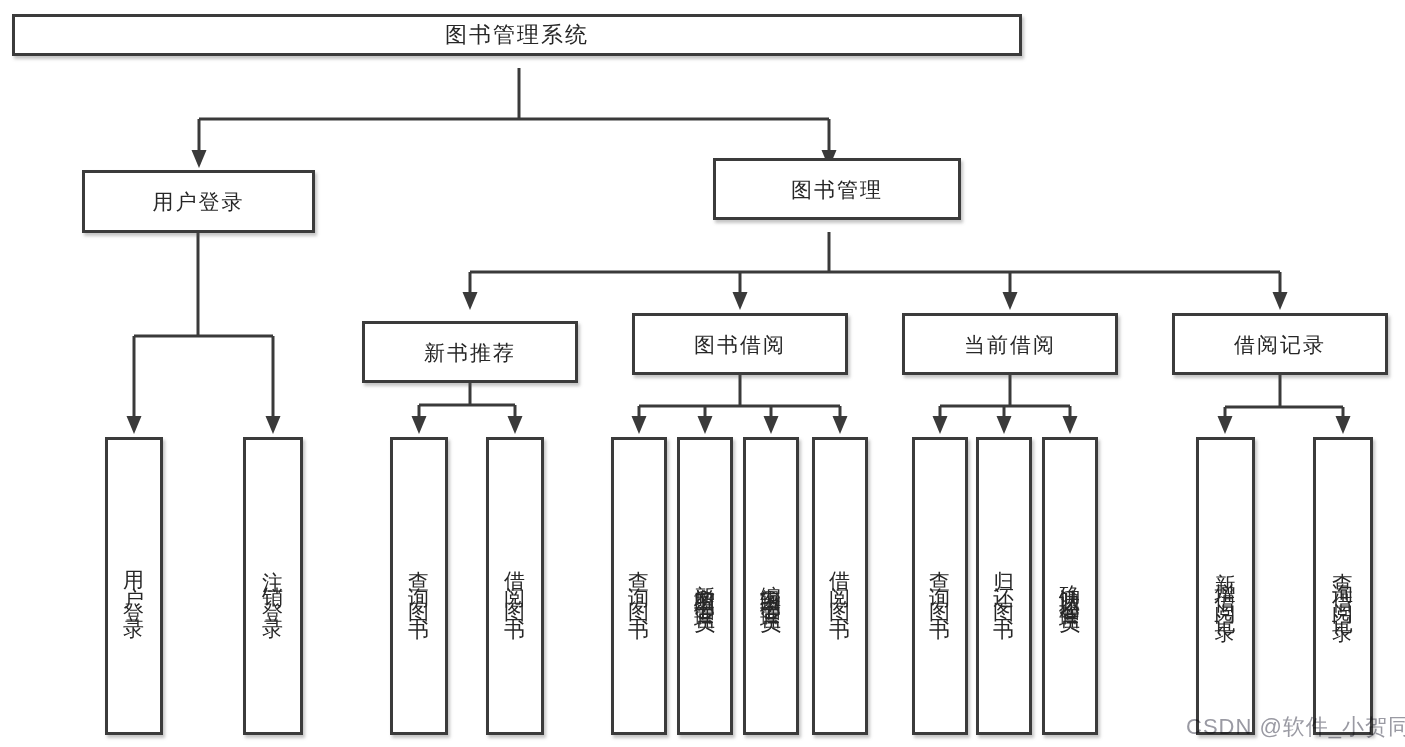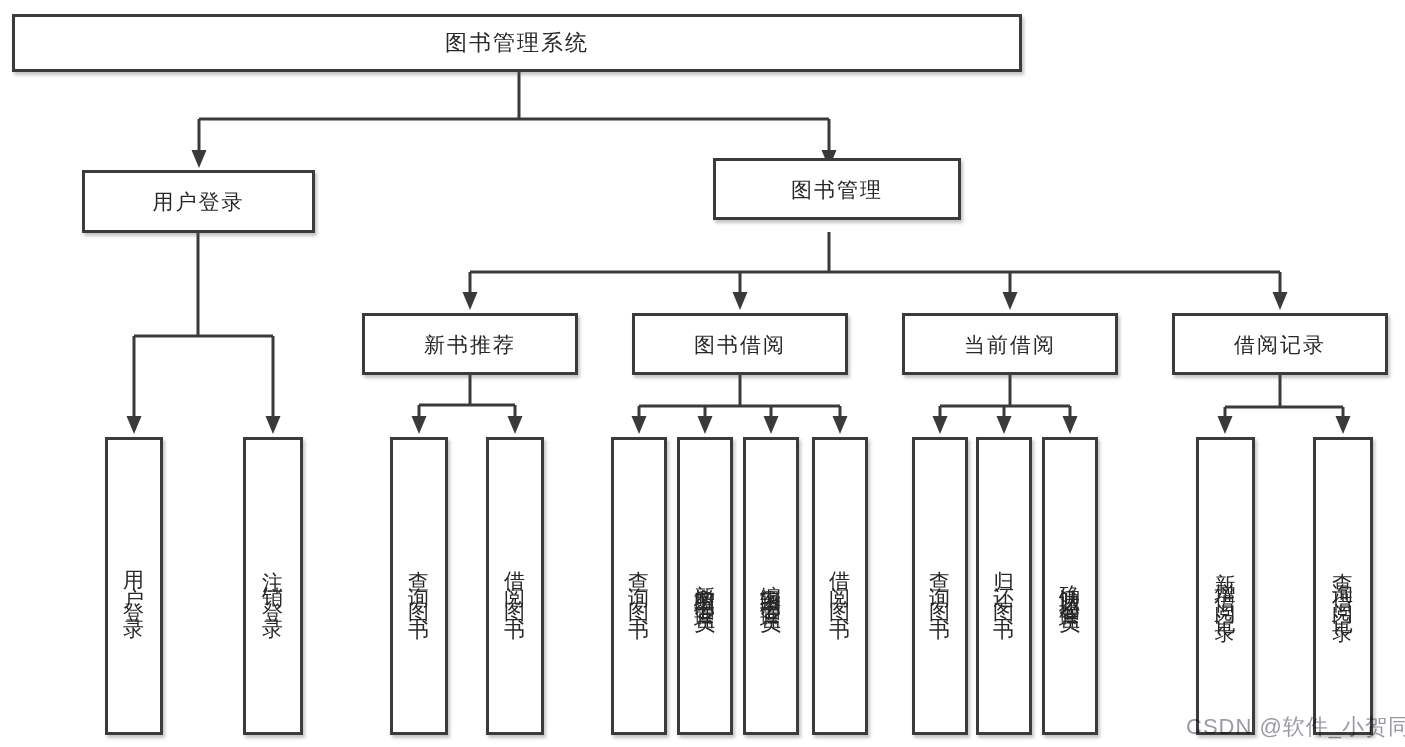--- a/index.html
+++ b/index.html
@@ -145,26 +145,26 @@
     <g>
       <line x1="1280" y1="375" x2="1280" y2="407"></line>
       <line x1="1225" y1="407" x2="1343" y2="407"></line>
       <line x1="1225" y1="407" x2="1225" y2="418"></line>
       <polygon points="1217.5,416 1232.5,416 1225,434"></polygon>
       <line x1="1343" y1="407" x2="1343" y2="418"></line>
       <polygon points="1335.5,416 1350.5,416 1343,434"></polygon>
     </g>
   </svg>
 
-  <div class="box h root-label" style="left:12px; top:14px; width:1010px; height:58px;">图书管理系统</div>
+  <div class="box h root-label" style="left:12px; top:14px; width:1010px; height:42px;">图书管理系统</div>
 
   <div class="box h" style="left:82px; top:170px; width:233px; height:63px;">用户登录</div>
   <div class="box h" style="left:713px; top:158px; width:248px; height:62px;">图书管理</div>
 
-  <div class="box h" style="left:362px; top:313px; width:216px; height:62px;">新书推荐</div>
+  <div class="box h" style="left:362px; top:321px; width:216px; height:62px;">新书推荐</div>
   <div class="box h" style="left:902px; top:313px; width:216px; height:62px;">当前借阅</div>
   <div class="box h" style="left:632px; top:313px; width:216px; height:62px;">图书借阅</div>
   <div class="box h" style="left:1172px; top:313px; width:216px; height:62px;">借阅记录</div>
 
   <div class="box v ls4" style="left:105px; top:437px; width:58px; height:298px;">用户登录</div>
   <div class="box v ls4" style="left:243px; top:437px; width:60px; height:298px;">注销登录</div>
 
   <div class="box v ls4" style="left:390px; top:437px; width:58px; height:298px;">查询图书</div>
   <div class="box v ls4" style="left:486px; top:437px; width:58px; height:298px;">借阅图书</div>
 

